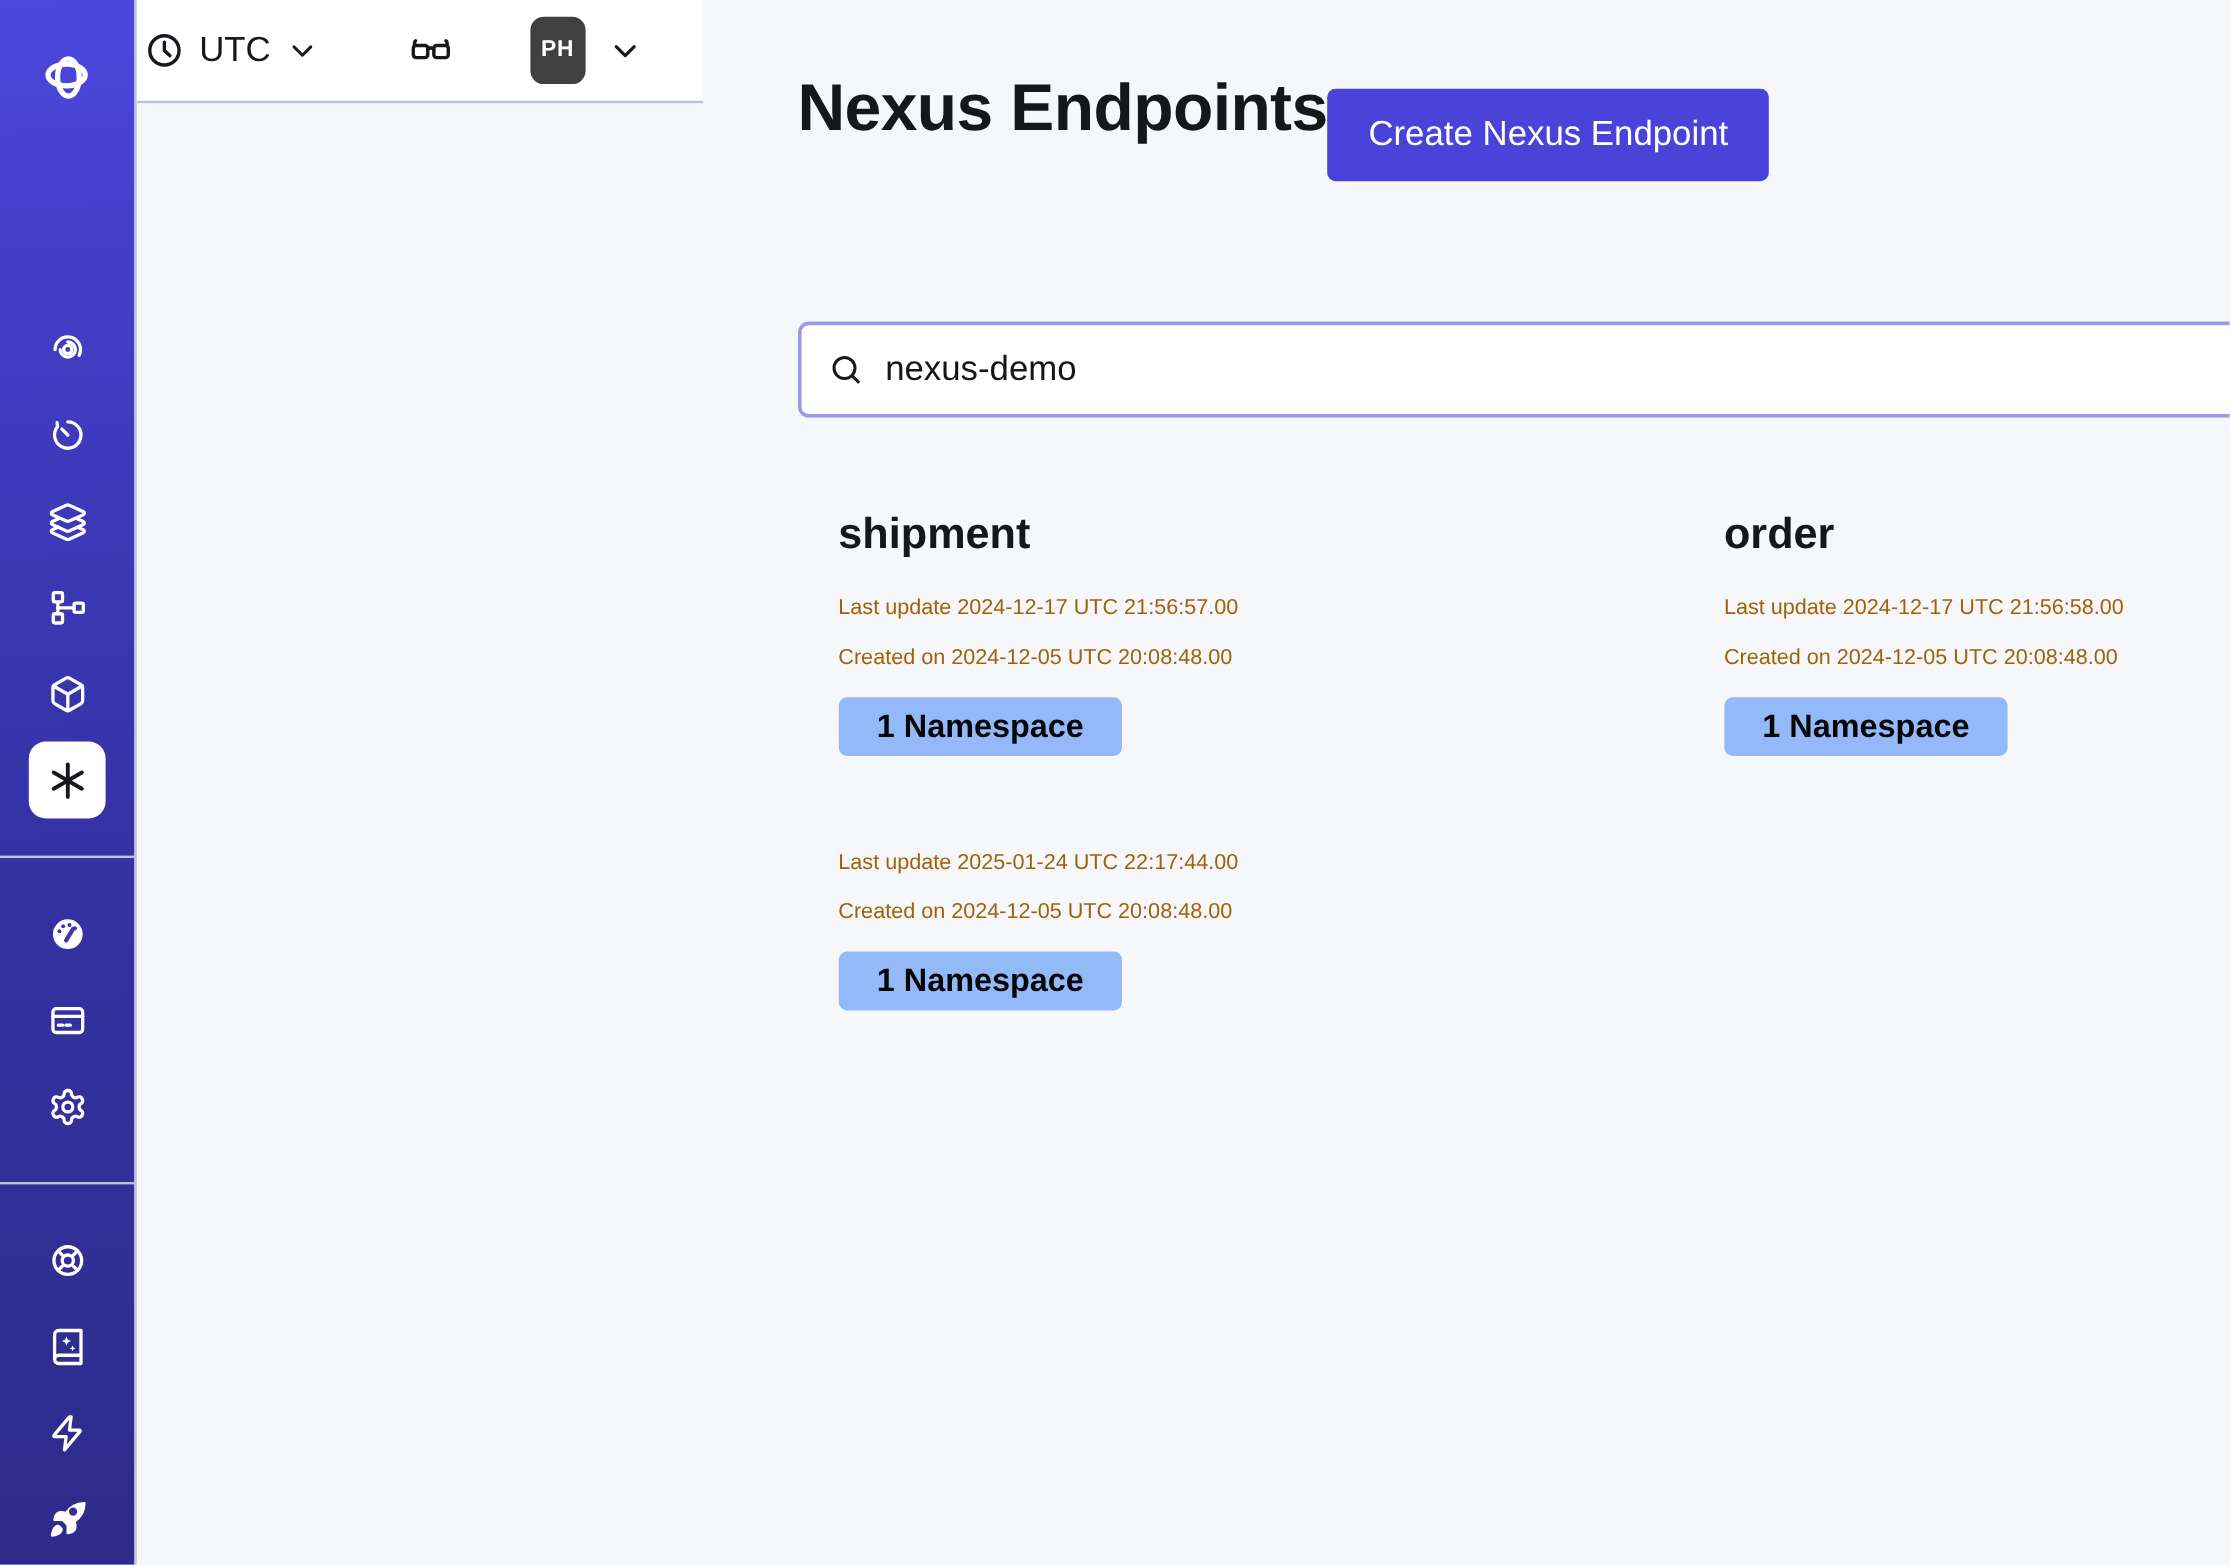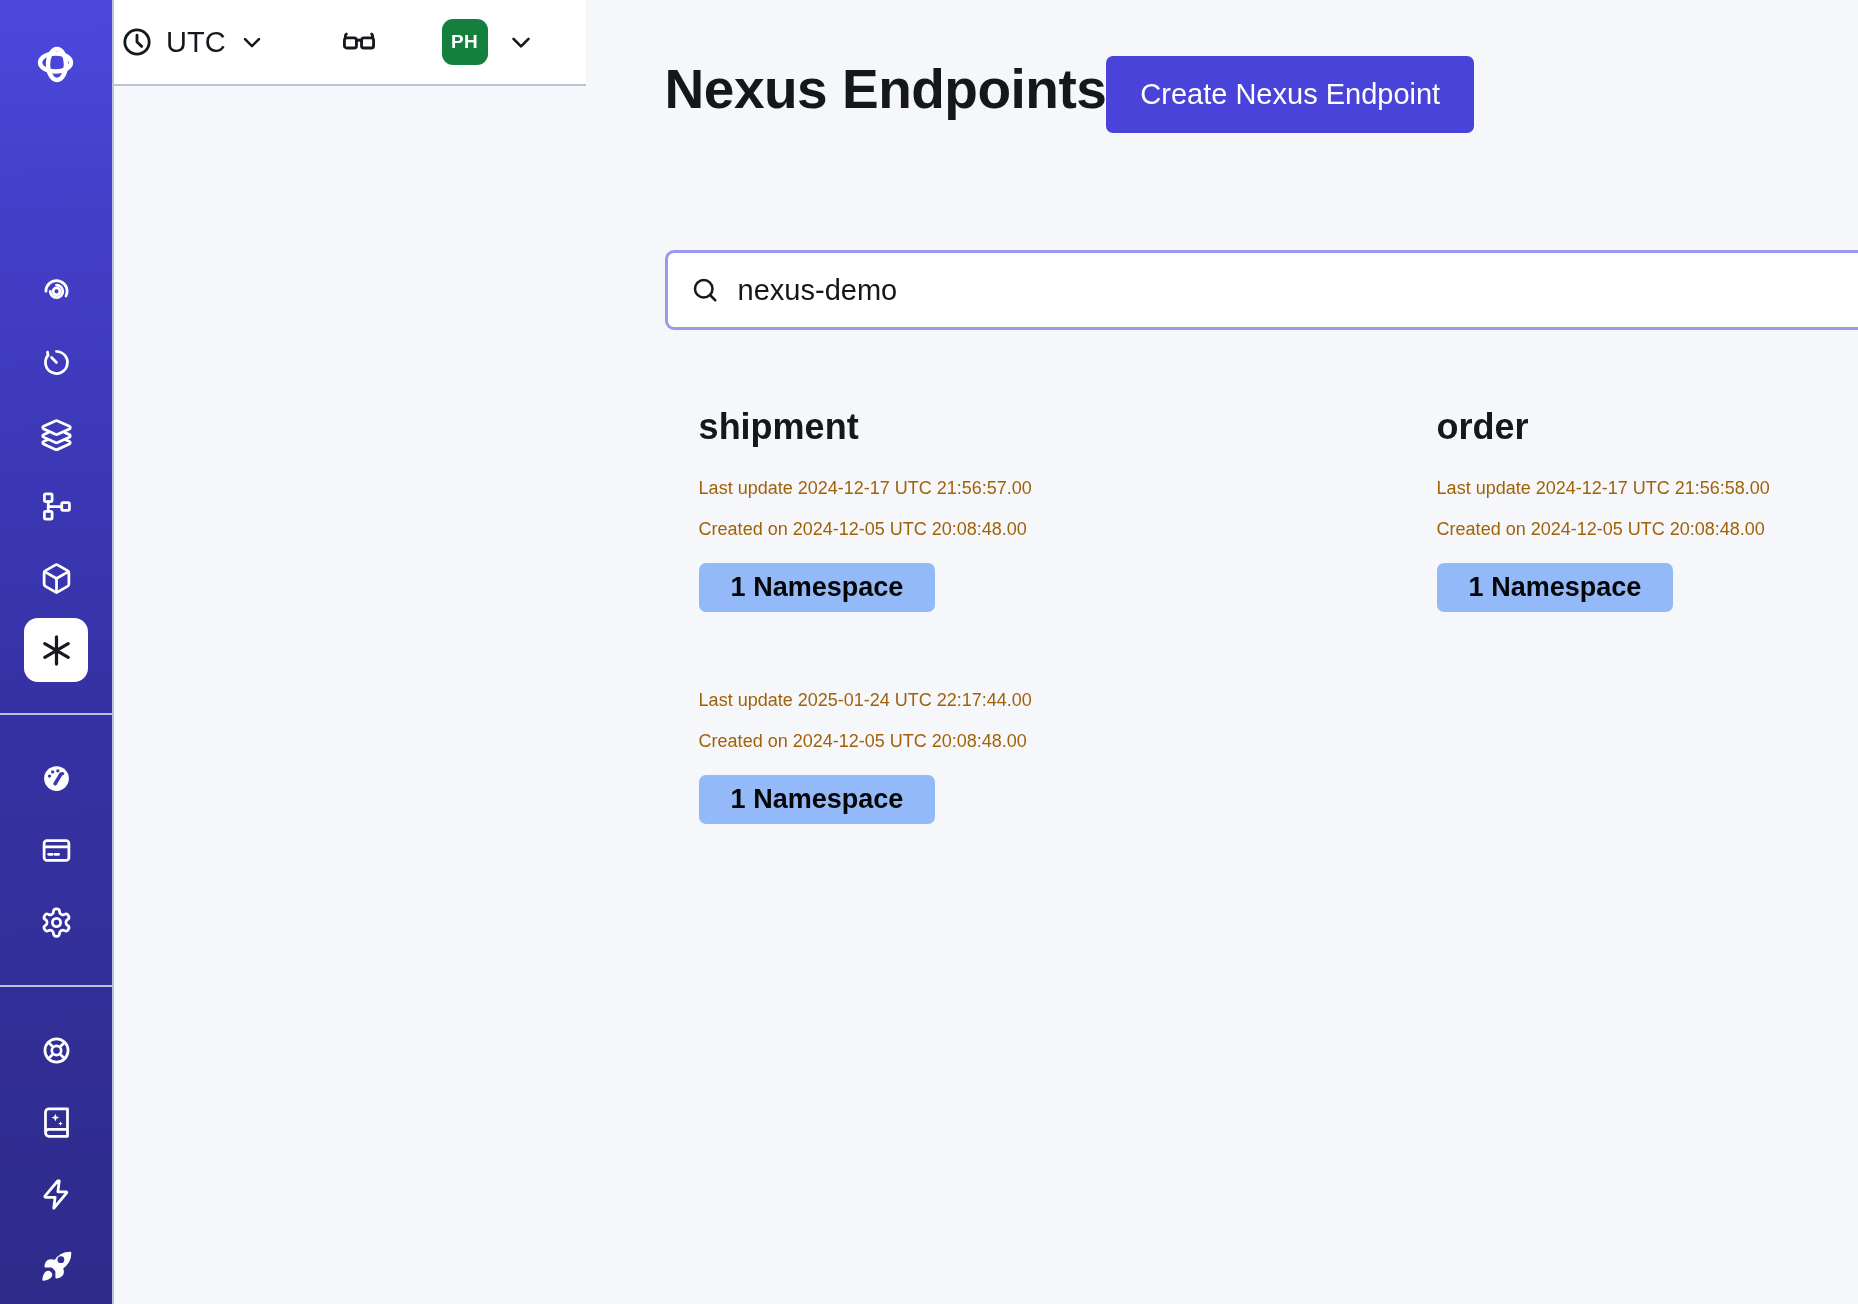--- a/index.html
+++ b/index.html
@@ -40,32 +40,32 @@
     border-bottom:2px solid #B9C4DB;
     display:flex; align-items:center; justify-content:flex-end;
     padding-right:50px;
   }
   .tz { display:flex; align-items:center; gap:12px; margin-right:64px; cursor:pointer;
         background:none; border:none; padding:4px 6px; font-family:inherit; }
   .tz-label { font-size:29px; color:#15181D; }
   .icon-btn { background:none; border:none; padding:4px; margin-right:60px; cursor:pointer; }
   .account { display:flex; align-items:center; gap:18px; cursor:pointer; }
   .avatar {
-    width:46px; height:46px; border-radius:11px; background:#15803d;
+    width:46px; height:56px; border-radius:11px; background:#404040;
     color:#FFFFFF; font-size:19px; font-weight:600; letter-spacing:.5px;
     display:flex; align-items:center; justify-content:center;
   }
 
   
   .content { padding:56px 28px 0 79px; }
   .page-head { display:flex; justify-content:flex-start; align-items:flex-start; }
   .page-title { margin:0; font-size:55px; font-weight:700; color:#15171B; letter-spacing:-0.5px; line-height:66px; }
   .primary-btn {
     background:#4A43D9; color:#FFFFFF; border:none; border-radius:7px;
-    height:77px; padding:0 34px; font-size:29px; font-family:inherit; cursor:pointer;
+    height:77px; padding:0 34px; font-size:29px; font-family:inherit; cursor:pointer;margin-top:18px;
   }
   .search {
     margin-top:117px; height:80px; width:100%;
     background:#FFFFFF; border:3px solid #9B99EA; border-radius:9px;
     display:flex; align-items:center; gap:16px; padding:0 22px;
   }
   .search input {
     flex:1; border:none; outline:none; background:transparent;
     font-size:29px; color:#14161A; font-family:inherit;
   }

